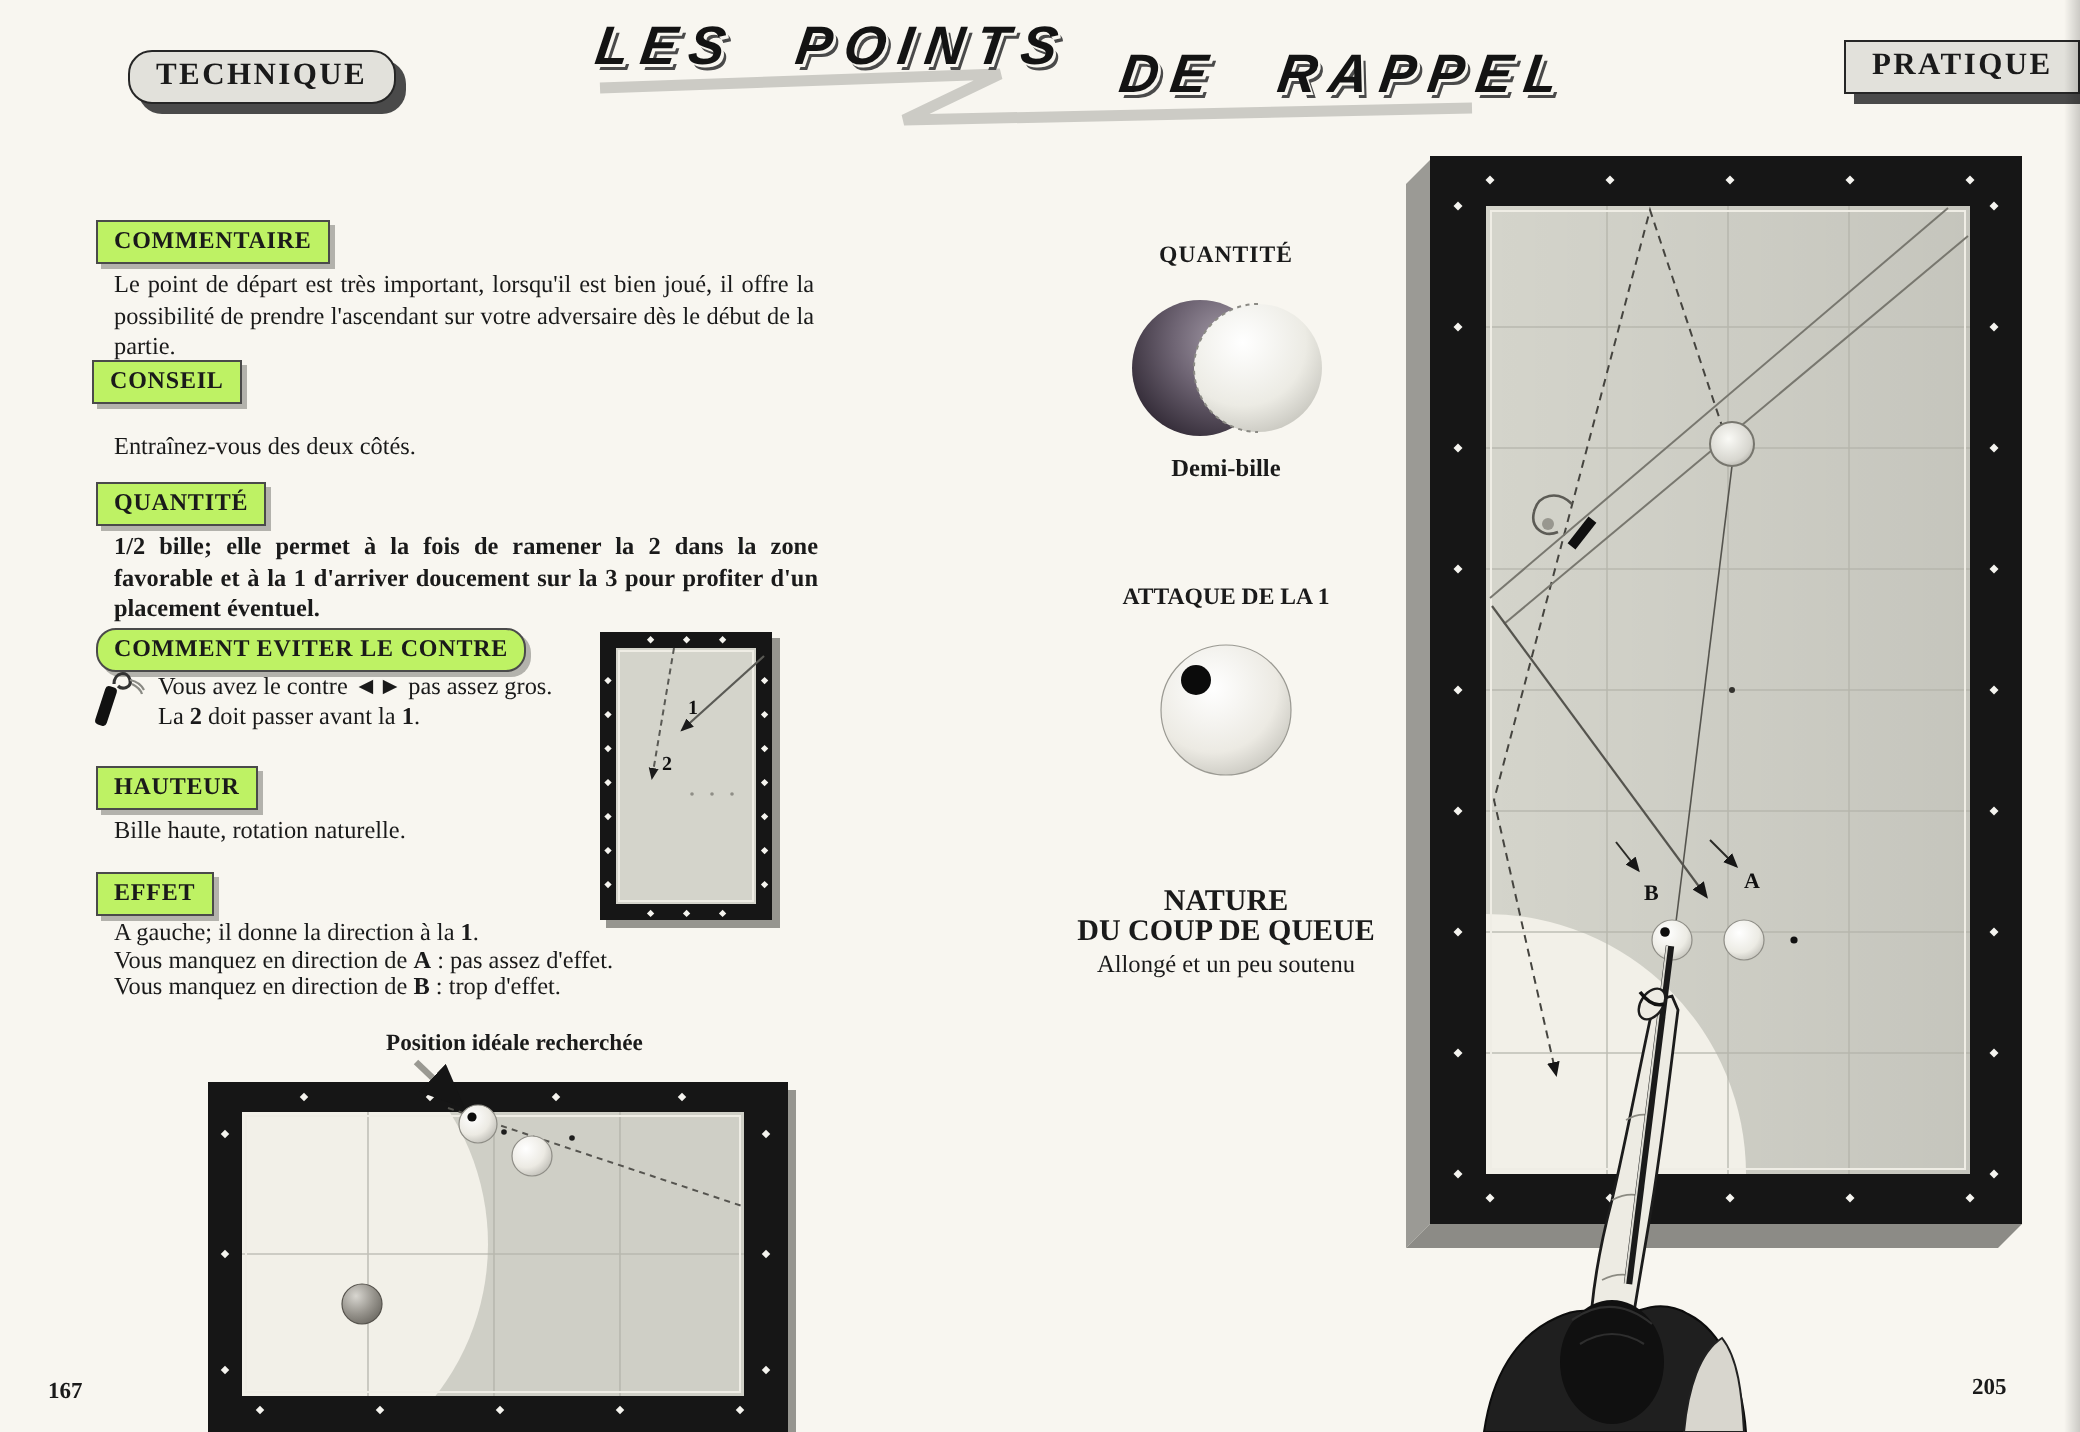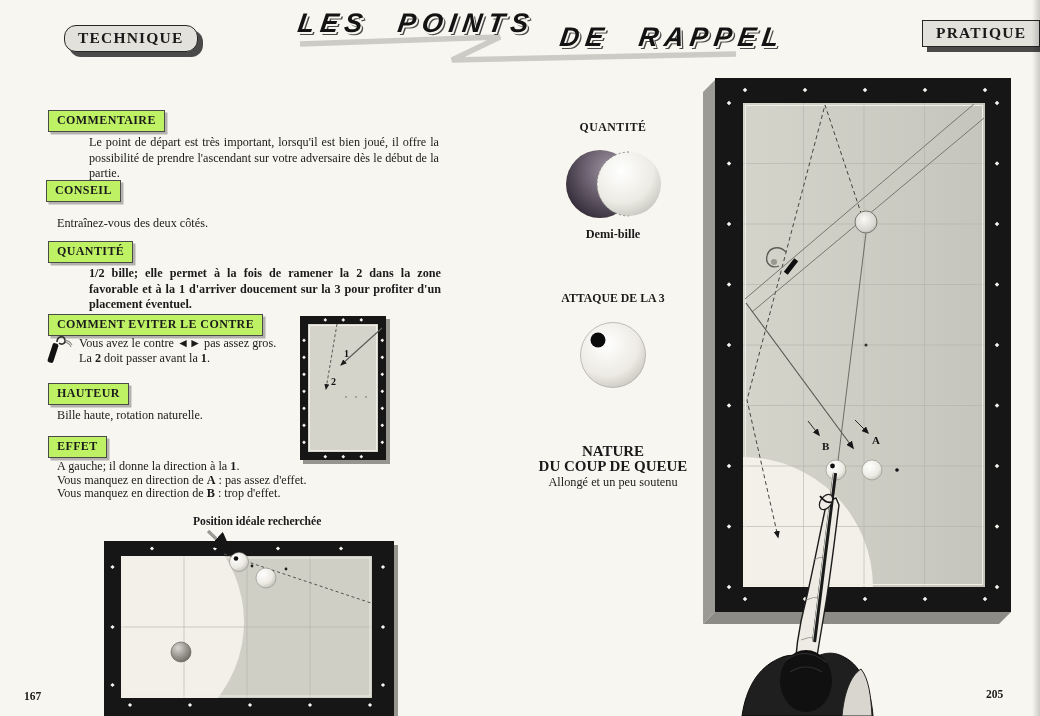--- a/index.html
+++ b/index.html
@@ -22,21 +22,21 @@
     font-weight:bold; font-size:27px; letter-spacing:6px; word-spacing:16px;
     color:#131313; text-shadow:1.5px 1.5px 0 #f8f6f0, 2.8px 2.8px 0 #4a4a4a;
     transform:skewX(-8deg); white-space:nowrap;
   }
   .h-box {
     position:absolute; background:#bef264; border:1px solid #4a4a4a;
     box-shadow:2.5px 2.5px 0 #b3b2ac; font-weight:bold; font-size:12px;
     letter-spacing:.4px; padding:2px 8px 3px; white-space:nowrap;
   }
   .para { position:absolute; font-size:12.2px; line-height:15.6px; }
-  .just { text-align:justify;margin-left:32px; }
+  .just { text-align:justify; }
   .mid-label { position:absolute; text-align:center; font-weight:bold; white-space:nowrap; }
   .pageno { position:absolute; font-weight:bold; font-size:11.5px; }
   svg { position:absolute; overflow:visible; }
   svg text { font-family:"Liberation Serif", serif; }
 </style>
 </head>
 <body>
 
 <div class="page">
 
@@ -61,21 +61,21 @@
   <div class="h-box" style="left:46px; top:180px;">
     <span>CONSEIL</span>
   </div>
   <div class="para" style="left:57px; top:216px; width:350px;">Entraînez-vous des deux côtés.</div>
 
   <div class="h-box" style="left:48px; top:241px;">
     <span>QUANTITÉ</span>
   </div>
   <div class="para just" style="left:57px; top:266px; width:352px;font-weight:bold;"><span>1/2 bille; elle permet à la fois de ramener la </span><b>2</b><span> dans la zone favorable et à la </span><b>1</b><span> d'arriver doucement sur la </span><b>3</b><span> pour profiter d'un placement éventuel.</span></div>
 
-  <div class="h-box" style="left:48px; top:314px;">
+  <div class="h-box" style="left:48px; top:314px;border-radius:10px;">
     <span>COMMENT EVITER LE CONTRE</span>
   </div>
   <svg style="left:47px; top:334px;" width="28" height="30" viewBox="0 0 28 30">
     <rect x="3" y="9" width="6" height="20" rx="2" fill="#111" transform="rotate(18 6 19)"></rect>
     <path d="M10,8 C10,2 17,1 18,6 C19,10 14,11 12,9" fill="none" stroke="#333" stroke-width="1.6"></path>
     <path d="M18,6 q5,1 7,5 M19,8 q4,2 5,5" fill="none" stroke="#8a8a84" stroke-width="1.1"></path>
   </svg>
   <div class="para" style="left:79px; top:336px; width:320px; line-height:14.5px;">
     <div><span>Vous avez le contre </span><span>◄►</span><span> pas assez gros.</span></div>
     <div><span>La </span><b>2</b><span> doit passer avant la </span><b>1</b><span>.</span></div>
@@ -210,21 +210,21 @@
           <stop offset="0.55" stop-color="#ecebe4"></stop>
           <stop offset="1" stop-color="#b4b3ab"></stop>
       </radialGradient>
     </defs>
     <circle cx="600" cy="184" r="34" fill="url(#gDark)"></circle>
     <circle cx="629" cy="184" r="32" fill="url(#gLight)"></circle>
     <path d="M629,152 A32,32 0 0 0 629,216" fill="none" stroke="#8b8a84" stroke-width="1" stroke-dasharray="2,2.3"></path>
   </svg>
   <div class="mid-label" style="left:553px; top:227px; width:120px; font-size:12.3px;">Demi-bille</div>
 
-  <div class="mid-label" style="left:538px; top:291px; width:150px; font-size:11.8px;">ATTAQUE DE LA 3</div>
+  <div class="mid-label" style="left:538px; top:291px; width:150px; font-size:11.8px;">ATTAQUE DE LA 1</div>
   <svg style="left:576px; top:320px;" width="76" height="72" viewBox="576 320 76 72">
     <defs>
       <radialGradient id="gLight2" cx="0.4" cy="0.33" r="0.9">
         <stop offset="0" stop-color="#ffffff"></stop>
           <stop offset="0.55" stop-color="#eceae3"></stop>
           <stop offset="1" stop-color="#aeada5"></stop>
       </radialGradient>
     </defs>
     <circle cx="613" cy="355" r="32.5" fill="url(#gLight2)" stroke="#9a9992" stroke-width="0.6"></circle>
     <circle cx="598" cy="340" r="7.5" fill="#0b0b0b"></circle>

